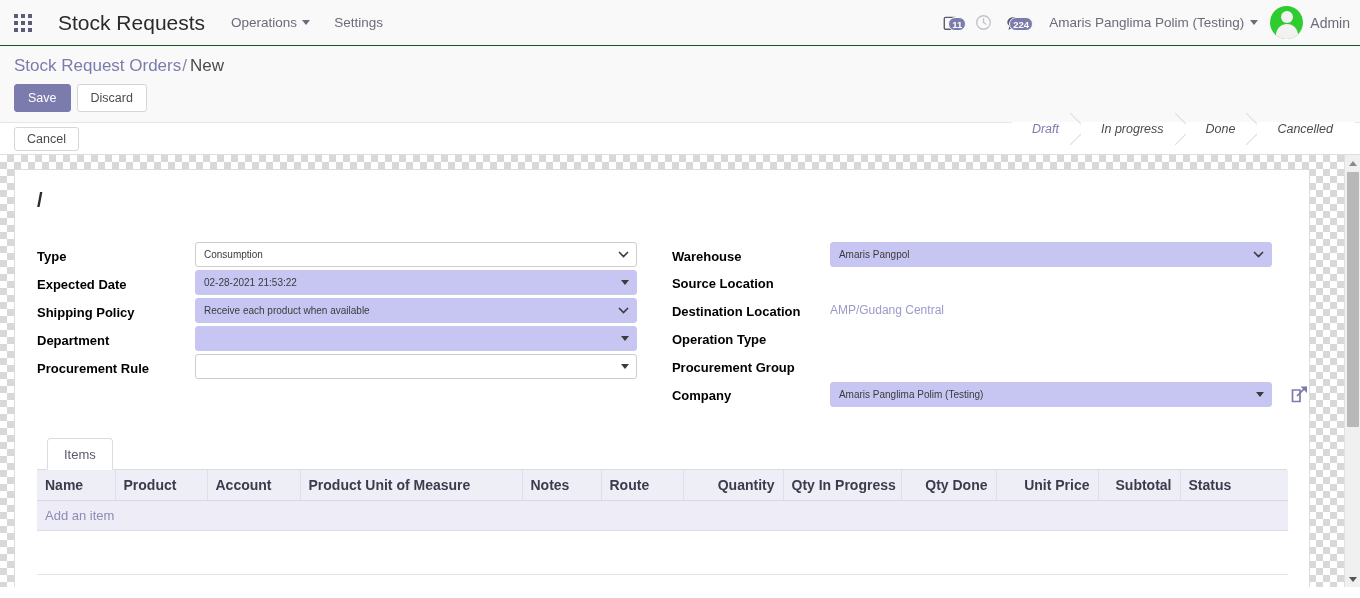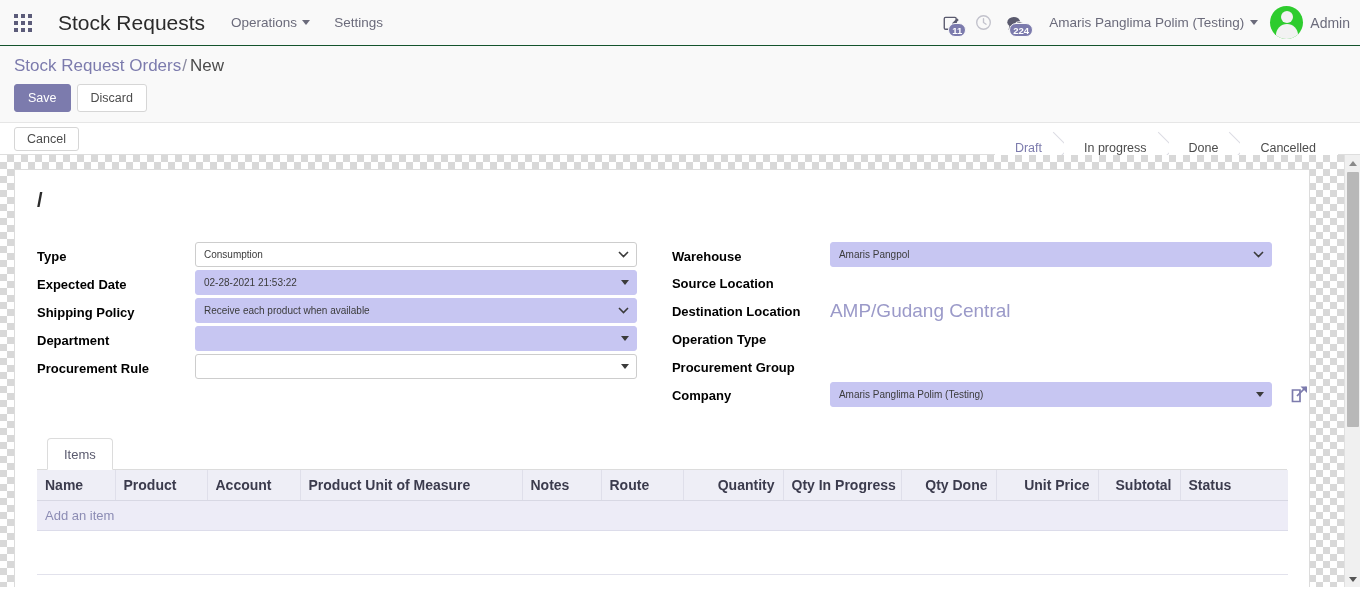--- a/index.html
+++ b/index.html
@@ -68,21 +68,21 @@
     gap: 0;
   }
   .sys-icon {
     position: relative;
     width: 32px; height: 40px;
     display: flex; align-items: center; justify-content: center;
     cursor: pointer;
   }
   .badge {
     position: absolute;
-    top: 20px; left: 13px;
+    top: 14px; left: 13px;
     background: #7c7bad;
     color: #ffffff;
     border-radius: 9px;
     font-size: 9.5px;
     line-height: 13px;
     height: 14px;
     min-width: 15px;
     padding: 0 3px;
     text-align: center;
     font-weight: bold;
@@ -175,22 +175,23 @@
     color: #4c4c4c;
     font-size: 12.5px;
     padding: 4px 12px;
     border-radius: 3px;
     cursor: pointer;
   }
   .statusbar {
     margin-left: auto;
     display: flex;
     height: 33px;
-    align-items: flex-end;
-    padding-right: 22px;
+    align-items: flex-start;
+    padding-right: 5px;
+    font-style: italic;
   }
   .stage {
     position: relative;
     display: flex; align-items: center;
     padding: 0 22px 0 20px;
     font-size: 12.5px;
     color: #4c4c4c;
     background: #ffffff;
     cursor: pointer;
     white-space: nowrap;
@@ -282,21 +283,21 @@
     pointer-events: none;
   }
   .chev svg { display:block; }
   .tri-down {
     width: 0; height: 0;
     border-left: 4px solid transparent;
     border-right: 4px solid transparent;
     border-top: 5px solid #3b3b3b;
   }
   .plain-val {
-    font-size: 19px;
+    font-size: 12px;
     color: #9b9ac9;
     line-height: 25px;
     height: 25px;
     display: block;
   }
   .ext-link {
     position: absolute;
     left: 460px; top: 2px;
     cursor: pointer;
   }

